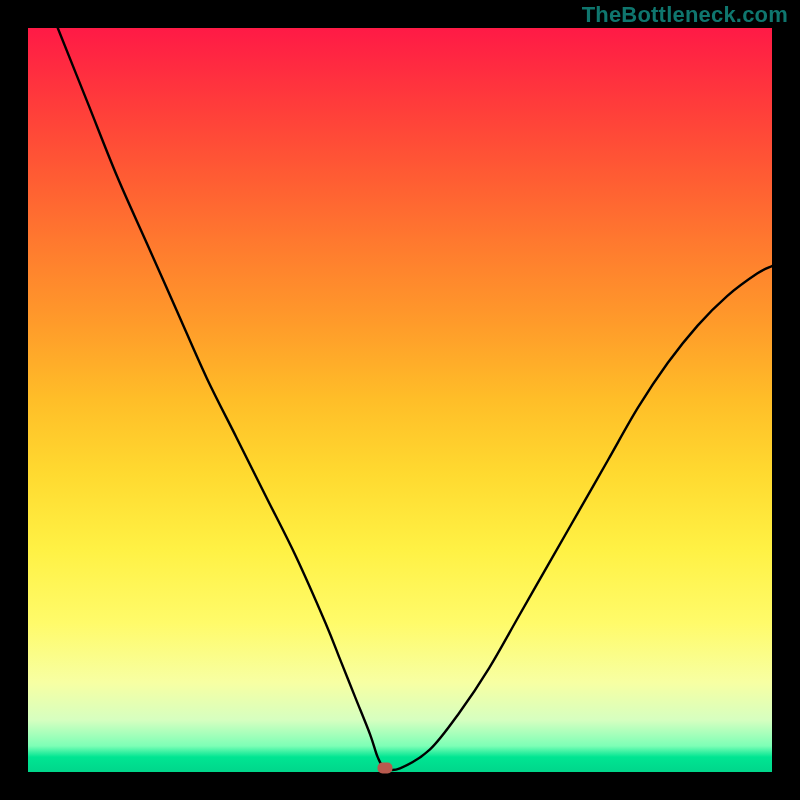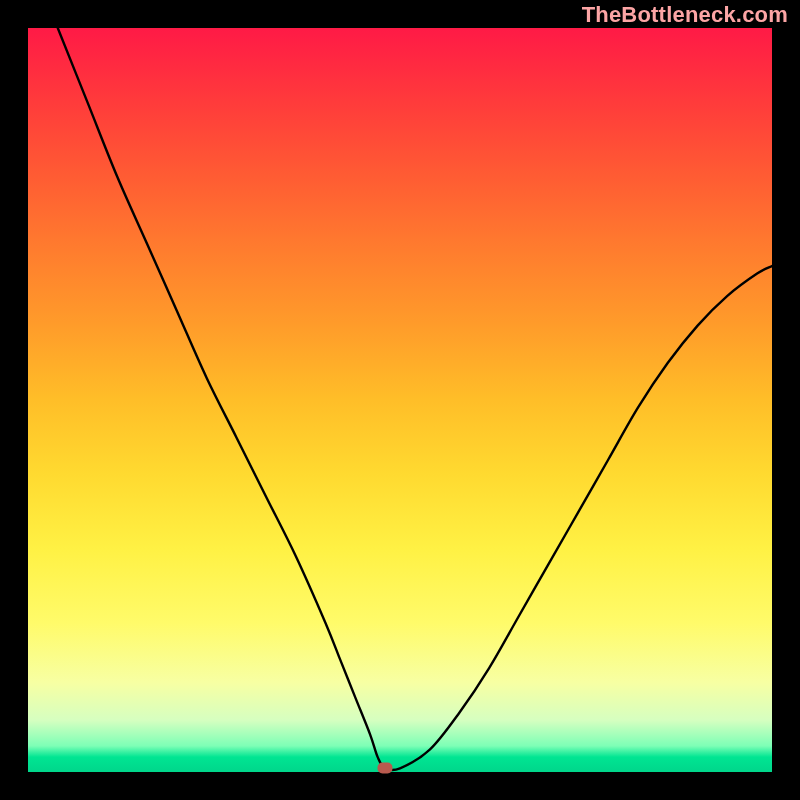--- a/index.html
+++ b/index.html
@@ -14,21 +14,21 @@
   .frame {
     position: relative;
     width: 800px;
     height: 800px;
     background: #000;
   }
   .watermark {
     position: absolute;
     top: 2px;
     right: 12px;
-    color: #fca5a5;
+    color: #0f766e;
     font-size: 22px;
     font-weight: 600;
     letter-spacing: 0.2px;
     z-index: 10;
   }
   .plot {
     position: absolute;
     left: 28px;
     top: 28px;
     width: 744px;

